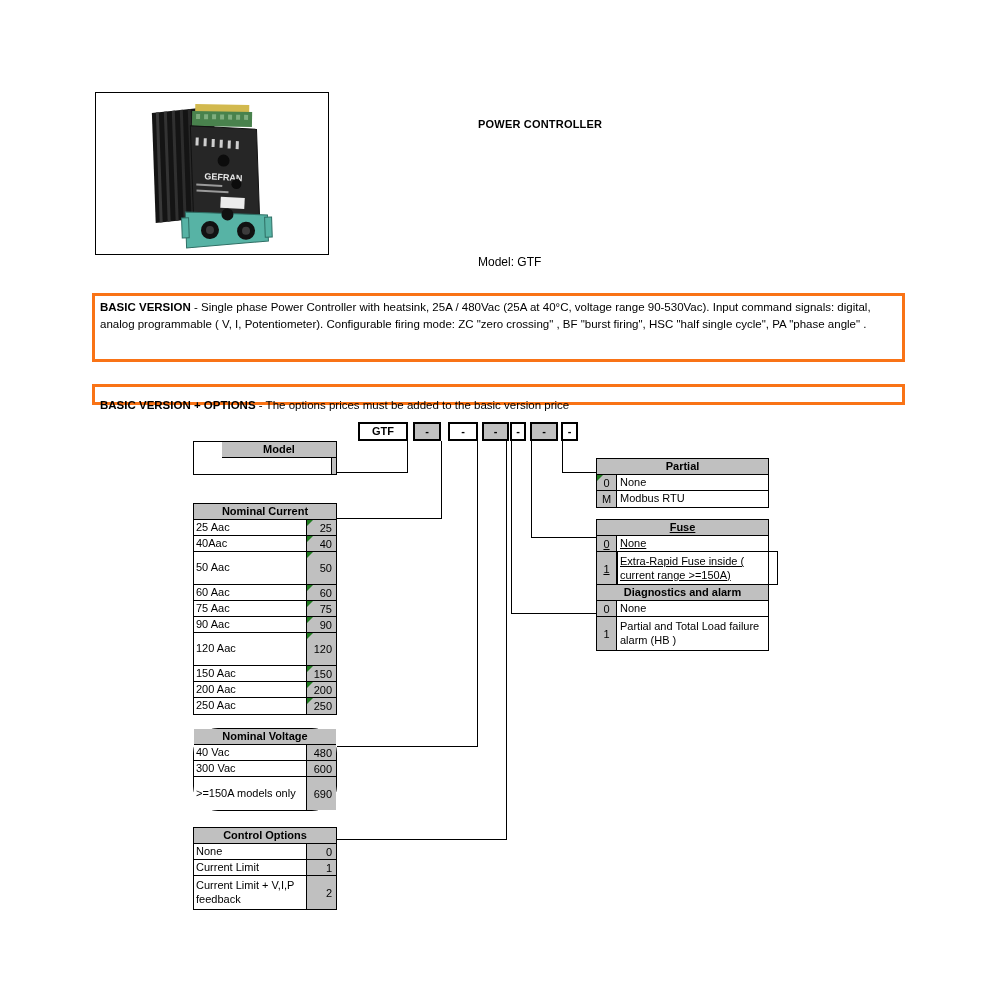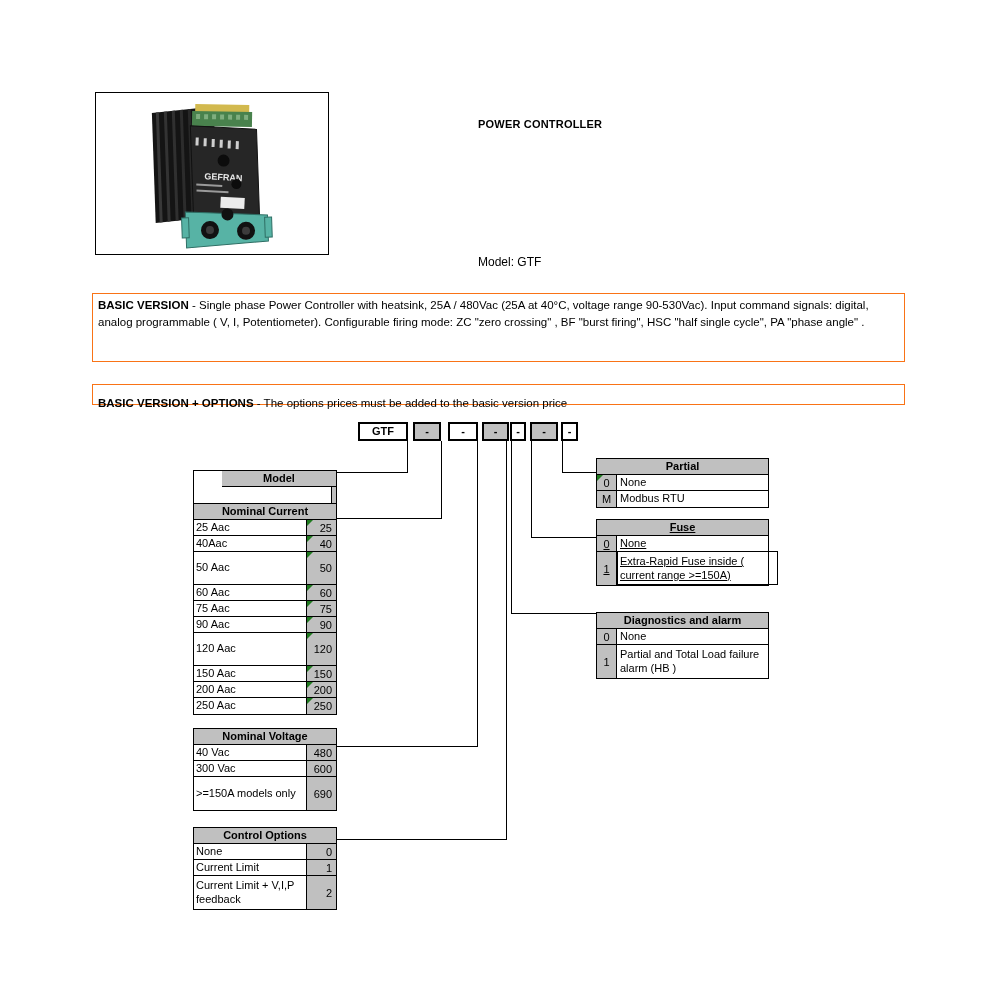--- a/index.html
+++ b/index.html
@@ -6,21 +6,21 @@
   .canvas{position:relative;width:1000px;height:1000px;background:#fff;
           font-family:"Liberation Sans", sans-serif;color:#000;overflow:hidden;}
 
   
   .img-frame{position:absolute;left:95px;top:92px;width:232px;height:161px;
              border:1px solid #000;background:#fff;}
   .page-title{position:absolute;left:478px;top:118px;font-size:11px;font-weight:bold;letter-spacing:.2px;}
   .model-line{position:absolute;left:478px;top:255px;font-size:12px;}
 
   
-  .parbox{position:absolute;left:92px;width:813px;border:1px solid #f97316;
+  .parbox{position:absolute;left:92px;width:813px;border:3px solid #f97316;
           font-size:11.5px;line-height:1.45;padding:3px 5px;box-sizing:border-box;background:#fff;}
   .parbox .b{font-weight:bold;}
   .basic{top:293px;height:69px;}
   .opts{top:384px;height:21px;padding-top:10px;}
 
   
   .codebox{position:absolute;top:422px;height:19px;border:2px solid #000;box-sizing:border-box;
            font-size:11px;font-weight:bold;text-align:center;line-height:14px;background:#fff;}
   .codebox.gray{background:#c0c0c0;}
 
@@ -139,21 +139,21 @@
   <div class="vl" style="left:531px;top:441px;height:96px;"></div>
   <div class="vl" style="left:562px;top:441px;height:31px;"></div>
   <div class="hl" style="left:337px;top:472px;width:71px;"></div>
   <div class="hl" style="left:337px;top:518px;width:105px;"></div>
   <div class="hl" style="left:337px;top:746px;width:141px;"></div>
   <div class="hl" style="left:337px;top:839px;width:170px;"></div>
   <div class="hl" style="left:511px;top:613px;width:85px;"></div>
   <div class="hl" style="left:531px;top:537px;width:65px;"></div>
   <div class="hl" style="left:562px;top:472px;width:34px;"></div>
 
-  <div class="tbl left" id="tbl-model" style="left:193px;top:470px;padding-left:28px;">
+  <div class="tbl left" id="tbl-model" style="left:193px;top:441px;padding-left:28px;">
       <div class="th">Model</div>
       <div class="tr">
         <div class="td lab">
           <span></span>
         </div>
         <div class="td val">
           <span>GTF</span>
         </div>
       </div>
     </div>
@@ -243,21 +243,21 @@
       <div class="tr">
         <div class="td lab">
           <span>250 Aac</span>
         </div>
         <div class="td val">
           <span class="tri"></span>
           <span>250</span>
         </div>
       </div>
     </div>
-  <div class="tbl left" id="tbl-voltage" style="left:193px;top:728px;">
+  <div class="tbl left" id="tbl-voltage" style="left:193px;top:728px;border-radius:25px;">
       <div class="th">Nominal Voltage</div>
       <div class="tr">
         <div class="td lab">
           <span>40 Vac</span>
         </div>
         <div class="td val">
           <span>480</span>
         </div>
       </div>
       <div class="tr">
@@ -336,21 +336,21 @@
       </div>
       <div class="tr tall">
         <div class="td key">
           <span>1</span>
         </div>
         <div class="td rlab">
           <span>Extra-Rapid Fuse inside ( current range &gt;=150A)</span>
         </div>
       </div>
     </div>
-  <div class="tbl right" id="tbl-diag" style="left:596px;top:612px;">
+  <div class="tbl right" id="tbl-diag" style="left:596px;top:584px;">
       <div class="th">Diagnostics and alarm</div>
       <div class="tr">
         <div class="td key">
           <span>0</span>
         </div>
         <div class="td rlab">
           <span>None</span>
         </div>
       </div>
       <div class="tr tall">

